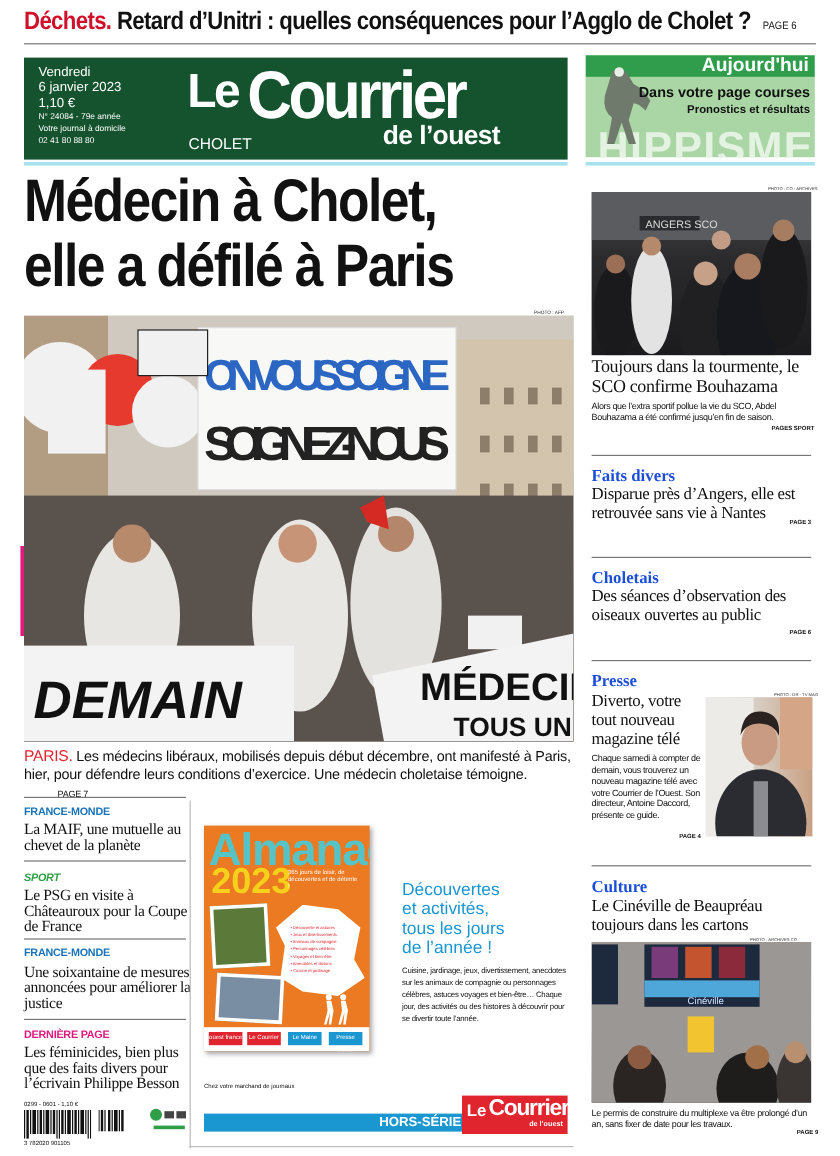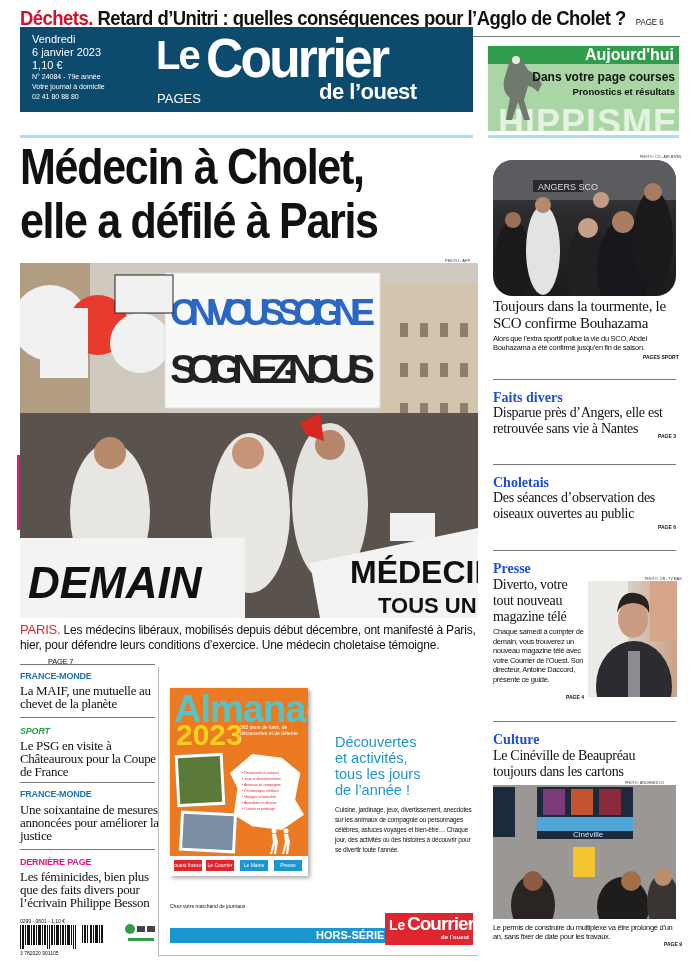--- a/index.html
+++ b/index.html
@@ -6,21 +6,21 @@
   body { width: 700px; height: 963px; background: #fff; position: relative; overflow: hidden; font-family: "Liberation Sans", sans-serif; color: #111; }
   .abs { position: absolute; }
 
   
   #top-teaser { left: 20px; top: 6px; width: 660px; height: 28px; white-space: nowrap; font-family: "Liberation Sans", sans-serif; font-weight: bold; font-size: 21px; letter-spacing: -0.6px; transform: scaleX(0.88); transform-origin: left center; }
   #top-teaser .kicker { color: #d0112b; }
   #top-teaser .page { font-size: 9px; font-weight: normal; margin-left: 6px; letter-spacing: 0; }
   #top-rule { left: 20px; top: 36px; width: 660px; height: 1px; background: #777; }
 
   
-  #masthead { left: 20px; top: 27px; width: 453px; height: 85px; background: #0c4a6e; color: #fff; }
+  #masthead { left: 20px; top: 48px; width: 453px; height: 85px; background: #14532d; color: #fff; }
   #mast-info { left: 12px; top: 6px; font-size: 11px; line-height: 13px; }
   #mast-info .small { font-size: 7px; line-height: 10px; }
   #logo-le { left: 136px; top: 6px; font-size: 40px; font-weight: bold; letter-spacing: -2px; }
   #logo-courrier { left: 186px; top: -2px; font-size: 56px; font-weight: bold; letter-spacing: -3px; transform: scaleX(0.92); transform-origin: left top; }
   #logo-cholet { left: 137px; top: 64px; font-size: 13px; }
   #logo-ouest { left: 299px; top: 52px; font-size: 22px; font-weight: bold; letter-spacing: -0.5px; }
   #mast-underline { left: 20px; top: 135px; width: 453px; height: 3px; background: #a7e3ef; }
 
   
   #hippisme { left: 488px; top: 46px; width: 191px; height: 85px; background: #a9d6a4; overflow: hidden; }
@@ -76,21 +76,21 @@
   #ad-logo .oo { position: absolute; right: 4px; top: 21px; font-size: 6px; font-weight: bold; }
   #ad-bottom-rule { left: 158px; top: 955px; width: 320px; height: 1px; background: #bbb; }
 
   
   .rc-rule { left: 493px; width: 183px; height: 1px; background: #777; }
   .rc-kicker { left: 493px; font-family: "Liberation Serif", serif; font-weight: bold; font-size: 14px; color: #1d4ed8; }
   .rc-title { left: 493px; width: 185px; font-family: "Liberation Serif", serif; font-size: 14px; line-height: 16px; letter-spacing: -0.3px; }
   .rc-body { left: 493px; font-size: 7.5px; line-height: 9px; letter-spacing: -0.3px; }
   .pg { font-size: 5px; font-weight: bold; }
   .credit { font-size: 3.5px; color: #333; }
-  #sco-photo { left: 493px; top: 160px; width: 183px; height: 136px; background: linear-gradient(180deg, #4d4d4f 0%, #2b2b2d 40%, #1b1b1d 100%); overflow: hidden; border-radius: 20px; }
+  #sco-photo { left: 493px; top: 160px; width: 183px; height: 136px; background: linear-gradient(180deg, #4d4d4f 0%, #2b2b2d 40%, #1b1b1d 100%); overflow: hidden; }
   #diverto-photo { left: 588px; top: 581px; width: 89px; height: 116px; background: linear-gradient(90deg, #e9e7e2 0%, #d9d4cc 40%, #c9a184 100%); overflow: hidden; }
   #cine-photo { left: 493px; top: 785px; width: 183px; height: 134px; background: linear-gradient(180deg, #8a8584 0%, #b8b3ad 50%, #6b655f 100%); overflow: hidden; }
 </style>
 </head>
 <body>
 
 <div id="top-teaser" class="abs">
   <span class="kicker">Déchets.</span>
   <span>Retard d’Unitri : quelles conséquences pour l’Agglo de Cholet ?</span>
   <span class="page">PAGE 6</span>
@@ -101,21 +101,21 @@
   <div id="mast-info" class="abs">
     <div>Vendredi</div>
     <div>6 janvier 2023</div>
     <div>1,10 €</div>
     <div class="small">N° 24084 - 79e année</div>
     <div class="small">Votre journal à domicile</div>
     <div class="small">02 41 80 88 80</div>
   </div>
   <div id="logo-le" class="abs">Le</div>
   <div id="logo-courrier" class="abs">Courrier</div>
-  <div id="logo-cholet" class="abs">PAGES</div>
+  <div id="logo-cholet" class="abs">CHOLET</div>
   <div id="logo-ouest" class="abs">de l’ouest</div>
 </div>
 <div id="mast-underline" class="abs"></div>
 
 <div id="hippisme" class="abs">
   <div class="bar abs"></div>
   <div id="hip-big" class="abs">HIPPISME</div>
   <svg id="hip-horse" class="abs" viewBox="0 0 60 78">
     <path d="M20 8 q6 -6 12 0 l6 10 q8 4 14 14 l-4 8 q-6 -6 -10 -6 l-4 14 l6 20 h-6 l-6 -18 l-6 18 h-6 l4 -22 q-8 -6 -6 -18 z" fill="#6f7a6c"></path>
     <circle cx="26" cy="8" r="4" fill="#e9efe6"></circle>

